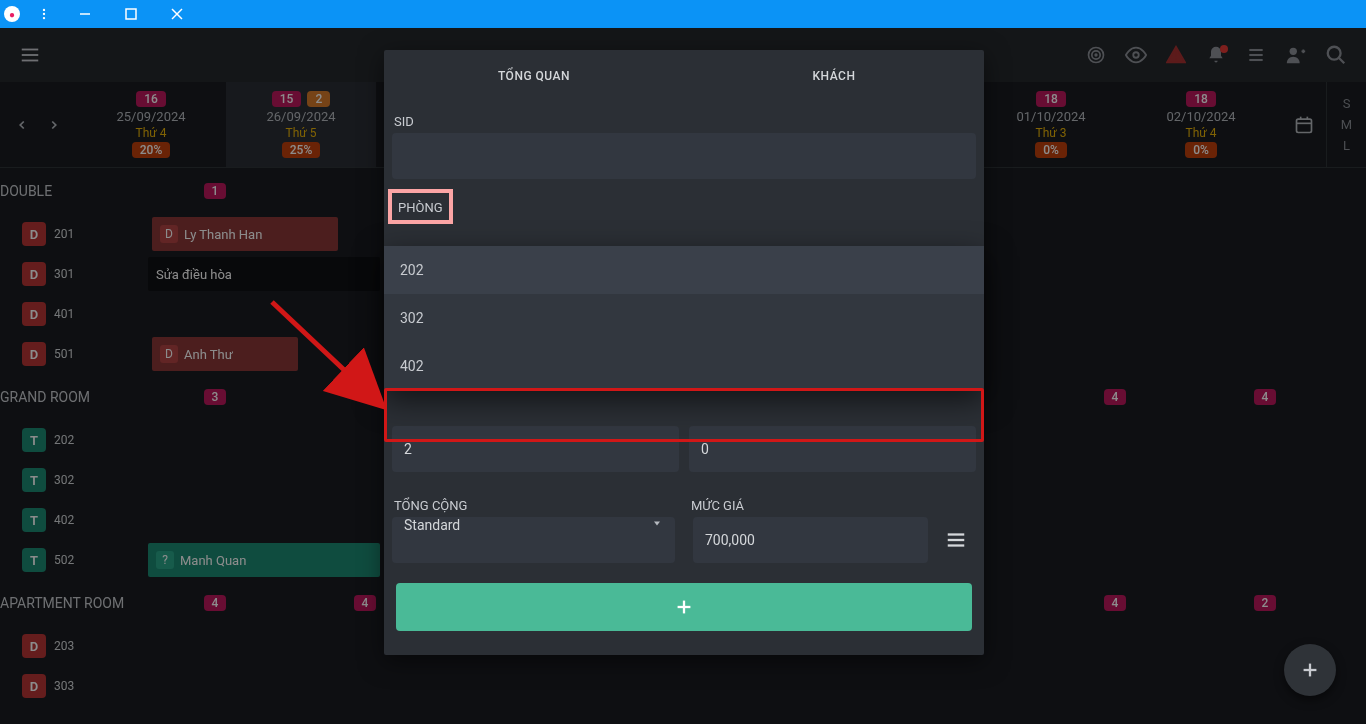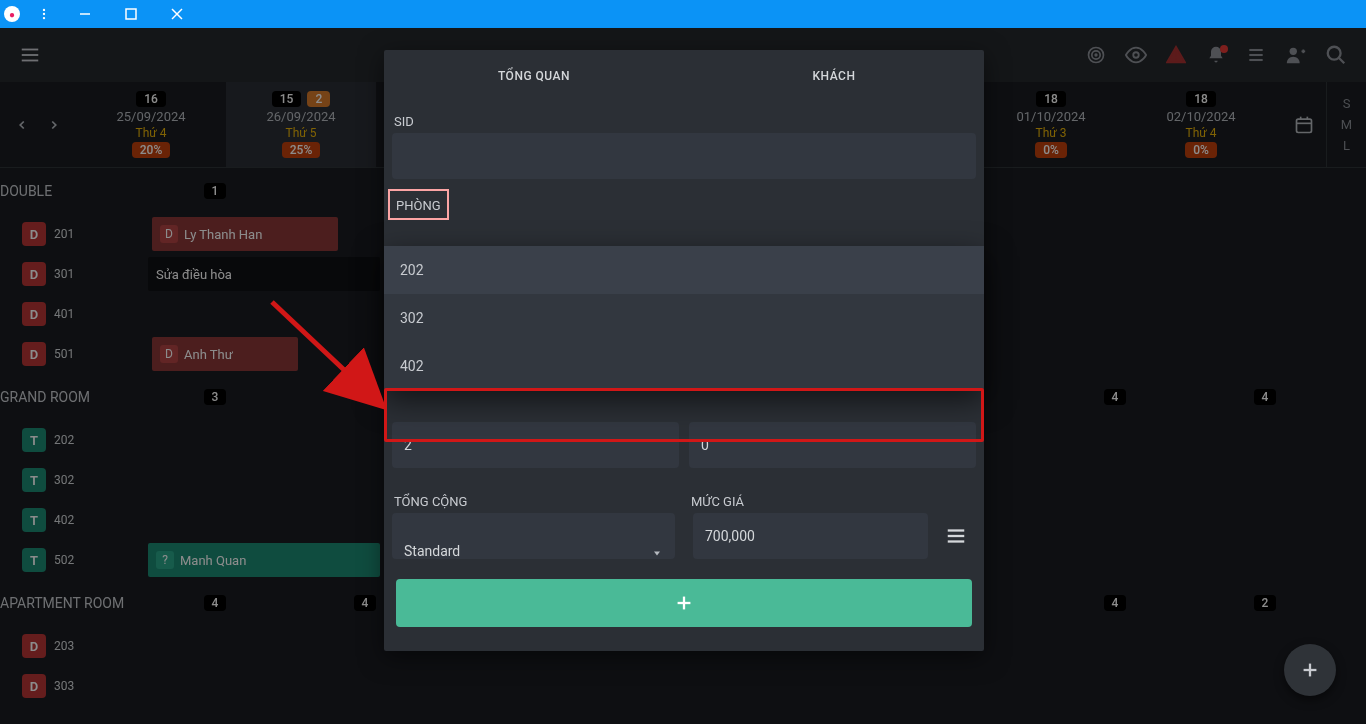--- a/index.html
+++ b/index.html
@@ -21,21 +21,21 @@
 .toolbar .tool-icon.warn { color: #c83737; }
 .toolbar .tool-icon .dot { position:absolute; top:10px; right:8px; width:8px; height:8px; border-radius:50%; background:#e53935; }
 
 
 .cal-header { height: 86px; display:flex; background:#1a1d21; border-bottom:1px solid #2f3338; position:relative; }
 .cal-nav { width:76px; display:flex; align-items:center; justify-content:center; gap:18px; }
 .cal-nav .chev { cursor:pointer; color:#b6bac0; }
 .day-col { width: 150px; display:flex; flex-direction:column; align-items:center; justify-content:center; gap:2px; font-size:13px; padding:4px 0; }
 .day-col.active { background:#2b2f35; }
 .badge { padding:1px 8px; border-radius:4px; font-size:12px; font-weight:500; color:#fff; display:inline-block; }
-.badge.teal { background:#000000; }
+.badge.teal { background:#be185d; }
 .badge.orange { background:#d87a2a; }
 .badge.red { background:#c2410c; }
 .day-badges { display:flex; gap:6px; }
 .day-date { color:#b6bac0; }
 .day-dow { color:#eab308; font-size:12px; }
 .cal-right { margin-left:auto; display:flex; align-items:center; }
 .cal-picker { width:44px; height:44px; display:flex; align-items:center; justify-content:center; cursor:pointer; color:#b6bac0; }
 .vlist { display:flex; flex-direction:column; width:40px; font-size:13px; color:#8a8e95; align-items:center; justify-content:center; gap:6px; border-left:1px solid #2f3338; height:86px; }
 
 
@@ -63,36 +63,36 @@
 
 .dialog { position:absolute; left:384px; top:50px; width:600px; background:#2b2f35; box-shadow:0 6px 24px rgba(0,0,0,.5); border-radius:2px; color:#d4d7da; }
 .dialog-tabs { display:flex; height:52px; }
 .dialog-tab { flex:1; display:flex; align-items:center; justify-content:center; font-size:12px; font-weight:500; letter-spacing:.5px; cursor:pointer; position:relative; }
 .dialog-tab.active::after { content:""; position:absolute; left:0; right:0; bottom:0; height:3px; background:#4fc3f7; }
 .dialog-body { padding: 6px 8px 12px 8px; }
 .d-label { font-size:13px; color:#c8cbd0; margin:6px 2px 4px 2px; }
 .d-input { width:100%; background:#323740; border:none; border-radius:4px; height:46px; padding:0 12px; color:#d4d7da; font-size:14px; outline:none; }
 .d-row2 { display:flex; gap:10px; }
 .d-row2 > * { flex:1; }
-.phong-highlight { display:inline-block; border:2px solid #fca5a5; padding:4px 6px; margin:10px 0 4px -4px; }
+.phong-highlight { display:inline-block; border:4px solid #fca5a5; padding:4px 6px; margin:10px 0 4px -4px; }
 
 
 .dropdown-list { position:absolute; left:384px; top:246px; width:600px; background:#32373f; box-shadow:0 10px 30px rgba(0,0,0,.6); border-radius:2px; z-index:30; }
 .dropdown-item { height:48px; display:flex; align-items:center; padding:0 16px; font-size:14px; color:#c8cbd0; cursor:pointer; }
 .dropdown-item.first { background:#3a404a; }
 
 
 .redbox { position:absolute; left:384px; top:388px; width:600px; height:54px; border:3px solid #d11717; z-index:31; pointer-events:none; border-radius:2px; }
 
 
 .red-arrow { position:absolute; left:266px; top:296px; z-index:32; pointer-events:none; }
 
 
 .dialog .below-area { padding-top:198px; }
-.d-select { width:100%; background:#323740; border:none; border-radius:4px; height:46px; padding:0 12px; color:#d4d7da; font-size:14px; display:flex; align-items:flex-end; justify-content:space-between; cursor:pointer;gap:32px; }
+.d-select { width:100%; background:#323740; border:none; border-radius:4px; height:46px; padding:0 12px; color:#d4d7da; font-size:14px; display:flex; align-items:flex-start; justify-content:space-between; cursor:pointer;gap:32px; }
 .d-total-row { display:flex; gap:18px; align-items:center; }
 .d-total-row .d-col { flex:1; }
 .d-lines-btn { width:40px; height:40px; display:flex; align-items:center; justify-content:center; cursor:pointer; color:#d4d7da; }
 .d-add-btn { margin:20px 4px 12px 4px; height:48px; background:#4aba97; border-radius:4px; display:flex; align-items:center; justify-content:center; color:#fff; font-size:22px; cursor:pointer; }
 
 
 .fab { position:absolute; right:30px; bottom:28px; width:52px; height:52px; border-radius:50%; background:#2f3338; display:flex; align-items:center; justify-content:center; color:#c8cbd0; box-shadow:0 4px 10px rgba(0,0,0,.5); cursor:pointer; }
 
 svg { display:block; }
 </style>

